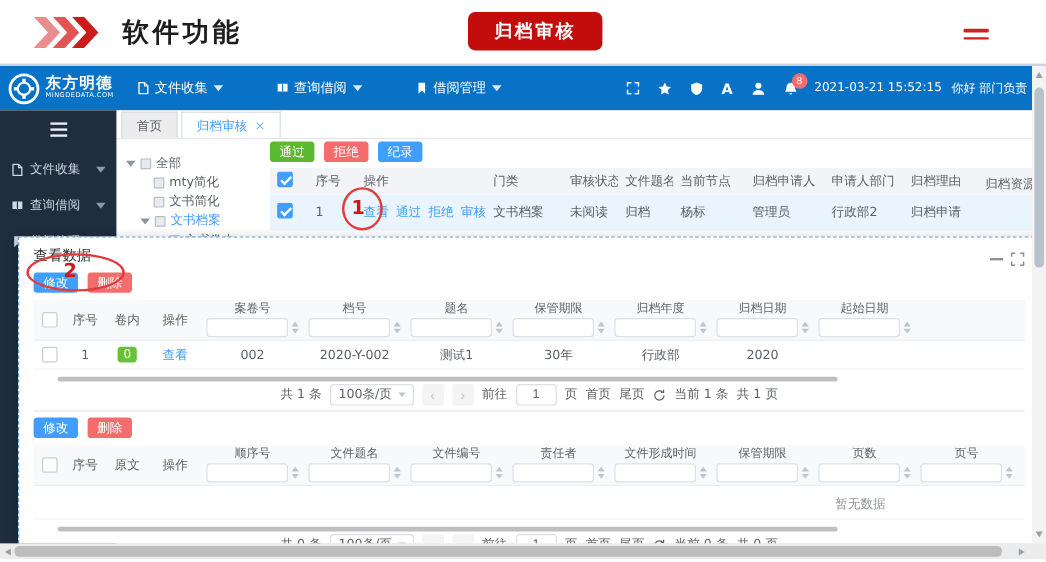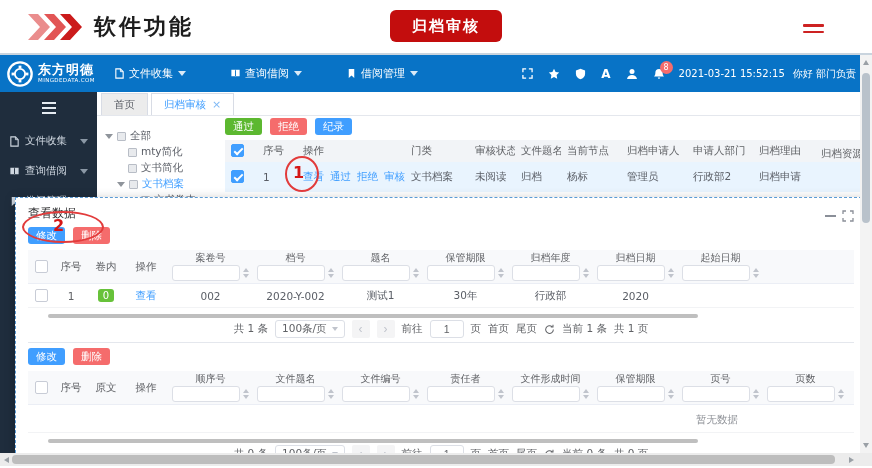--- a/index.html
+++ b/index.html
@@ -2,21 +2,21 @@
 <html><head>
 <meta charset="utf-8">
 <style>
   *{margin:0;padding:0;box-sizing:border-box;}
   html,body{width:872px;height:468px;overflow:hidden;}
   body{font-family:"DejaVu Sans","Liberation Sans",sans-serif;font-size:11px;color:#333;background:#fff;position:relative;}
 
   
   .banner{position:absolute;left:0;top:0;width:872px;height:53px;background:#fff;display:flex;align-items:center;}
   .banner .chev{margin-left:28px;}
-  .banner-title{font-size:22px;font-weight:bold;color:#1d1d1d;letter-spacing:3px;margin-left:8px;}
+  .banner-title{font-size:22px;font-weight:bold;color:#1d1d1d;letter-spacing:3px;margin-left:16px;}
   .banner-badge{position:absolute;left:390px;top:10px;width:112px;height:32px;background:#c30d0d;color:#fff;
     font-size:15px;font-weight:bold;border-radius:6px;display:flex;align-items:center;justify-content:center;letter-spacing:2px;}
   .banner-menu{position:absolute;left:803px;top:24px;width:21px;}
   .banner-menu i{display:block;height:2.5px;background:#cd2222;margin-bottom:4px;border-radius:1px;}
   .gapline{position:absolute;left:0;top:53px;width:872px;height:2px;background:#c9d4de;}
 
   
   .appbar{position:absolute;left:0;top:55px;width:860px;height:37px;background:#0873c6;display:flex;align-items:center;color:#fff;overflow:hidden;}
   .brand{display:flex;align-items:center;margin-left:6px;width:100px;flex:none;}
   .brand-text{margin-left:4px;line-height:1;}
@@ -526,31 +526,31 @@
         <div class="flabel">保管期限</div>
         <div class="frow">
             <input class="finput" style="">
             <span class="sorter">
               <i class="up"></i>
               <i class="dn"></i>
             </span>
           </div>
       </span>
       <span class="fcol">
+        <div class="flabel">页数</div>
+        <div class="frow">
+            <input class="finput" style="">
+            <span class="sorter">
+              <i class="up"></i>
+              <i class="dn"></i>
+            </span>
+          </div>
+      </span>
+      <span class="fcol">
         <div class="flabel">页号</div>
-        <div class="frow">
-            <input class="finput" style="">
-            <span class="sorter">
-              <i class="up"></i>
-              <i class="dn"></i>
-            </span>
-          </div>
-      </span>
-      <span class="fcol">
-        <div class="flabel">页数</div>
         <div class="frow">
             <input class="finput" style="">
             <span class="sorter">
               <i class="up"></i>
               <i class="dn"></i>
             </span>
           </div>
       </span>
     </div>
     <div class="mempty">

